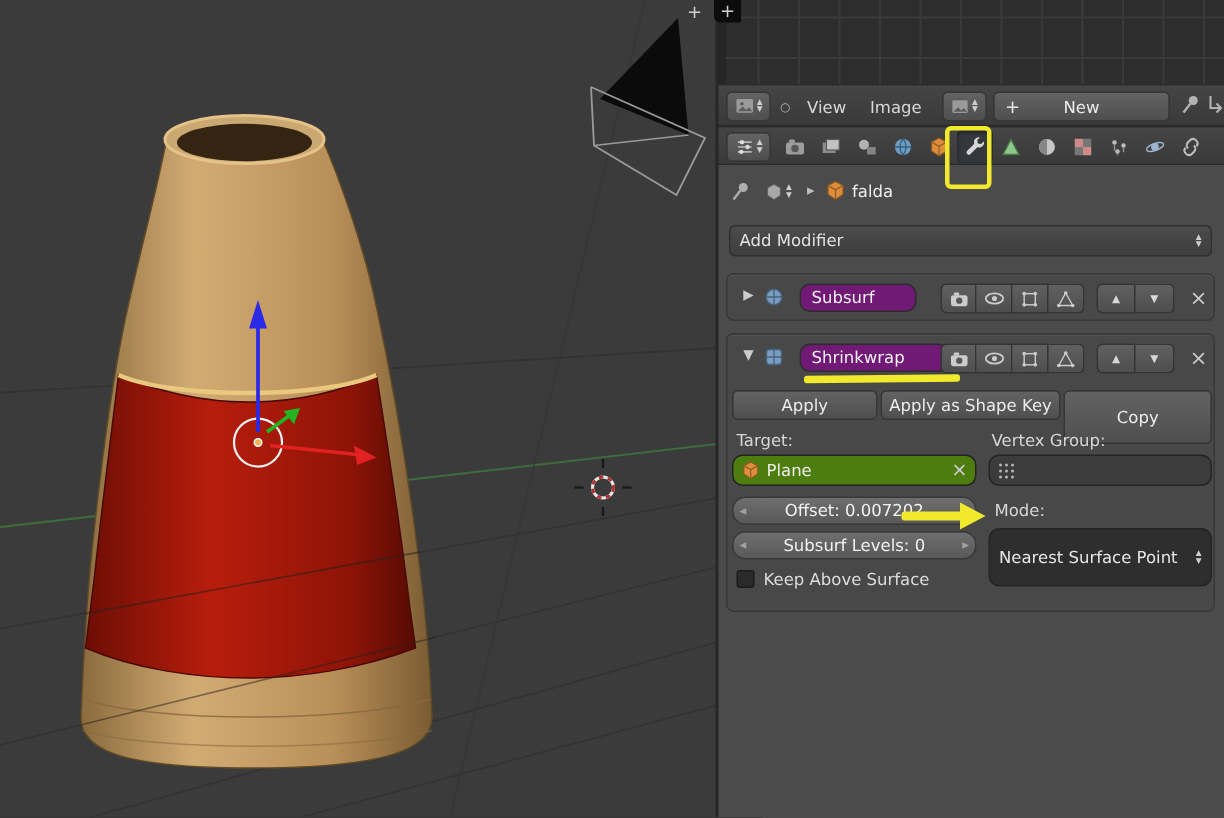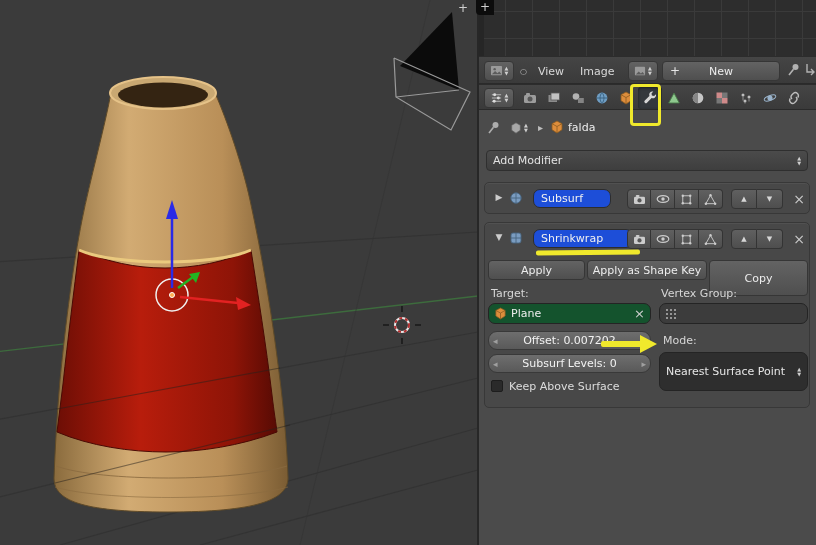--- a/index.html
+++ b/index.html
@@ -36,40 +36,40 @@
   .crumb-row{position:absolute;left:0;top:110px;width:338px;height:36px}
   .crumb-sep{color:#bdbdbd;font-size:10px}
 
   .add-mod{position:absolute;left:8px;top:150px;width:322px;height:21px;background:linear-gradient(#4b4b4b,#3e3e3e);
     border:1px solid #2f2f2f;border-radius:4px;display:flex;align-items:center;padding:0 6px;color:#e2e2e2}
 
   .mod-box{position:absolute;left:6px;width:326px;background:#484848;border:1px solid #383838;border-radius:5px;
     box-shadow:inset 0 1px 0 rgba(255,255,255,.05)}
   .exp-arrow{position:absolute;left:8px;top:9px;font-size:9px;color:#cccccc;width:12px;text-align:center}
   .mod-icon{position:absolute;left:24px;top:8px}
-  .name-field{position:absolute;top:6px;height:19px;background:#1d4ed8;border:1px solid #2d2d2d;border-radius:7px;
+  .name-field{position:absolute;top:6px;height:19px;background:#701a75;border:1px solid #2d2d2d;border-radius:7px;
     display:flex;align-items:center;padding:0 7px;color:#f0f0f0}
   .tgl-group{position:absolute;left:142px;top:6px;display:flex}
   .tgl{width:24px;height:20px;background:linear-gradient(#606060,#4e4e4e);border:1px solid #343434;border-left:none;
     display:flex;align-items:center;justify-content:center}
   .tgl:first-child{border-left:1px solid #343434;border-radius:4px 0 0 4px}
   .tgl:last-child{border-radius:0 4px 4px 0}
   .updown{position:absolute;left:246px;top:6px;display:flex}
   .ud{width:26px;height:20px;background:linear-gradient(#606060,#4e4e4e);border:1px solid #343434;border-left:none;
     display:flex;align-items:center;justify-content:center;font-size:7px;color:#d6d6d6}
   .ud:first-child{border-left:1px solid #343434;border-radius:4px 0 0 4px}
   .ud:last-child{border-radius:0 4px 4px 0}
   .close-x{position:absolute;left:306px;top:3px;width:16px;height:20px;display:flex;align-items:center;justify-content:center;
     color:#c9c9c9;font-size:14px}
 
   .label{position:absolute;color:#d6d6d6}
   .num-slider{position:absolute;height:19px;background:linear-gradient(#6e6e6e,#595959);border:1px solid #393939;border-radius:9px;
     display:flex;align-items:center;justify-content:center;color:#f2f2f2}
   .num-slider .sa{position:absolute;font-size:9px;color:rgba(235,235,235,.45)}
-  .picker{position:absolute;height:21px;background:#14532d;border:1px solid #242424;border-radius:7px;
+  .picker{position:absolute;height:21px;background:#4d7c0f;border:1px solid #242424;border-radius:7px;
     display:flex;align-items:center;padding:0 5px;color:#ededed;gap:4px}
   .dropdown{position:absolute;height:39px;background:#2e2e2e;border:1px solid #242424;border-radius:7px;
     display:flex;align-items:center;padding:0 6px;color:#e6e6e6}
   .checkbox{width:12px;height:12px;background:#2a2a2a;border:1px solid #1d1d1d;border-radius:2px}
 
   
   .anno{position:absolute;z-index:20;pointer-events:none}
   #anno-box{left:630px;top:84px;width:31px;height:42px;border:3px solid #f0e92c;border-radius:4px}
   #anno-underline{left:536px;top:250px;width:104px;height:5px;background:#f0e92c;border-radius:2px;transform:rotate(-.5deg)}
   #anno-arrow-line{left:601px;top:341px;width:42px;height:6px;background:#f0e92c;border-radius:2px}

